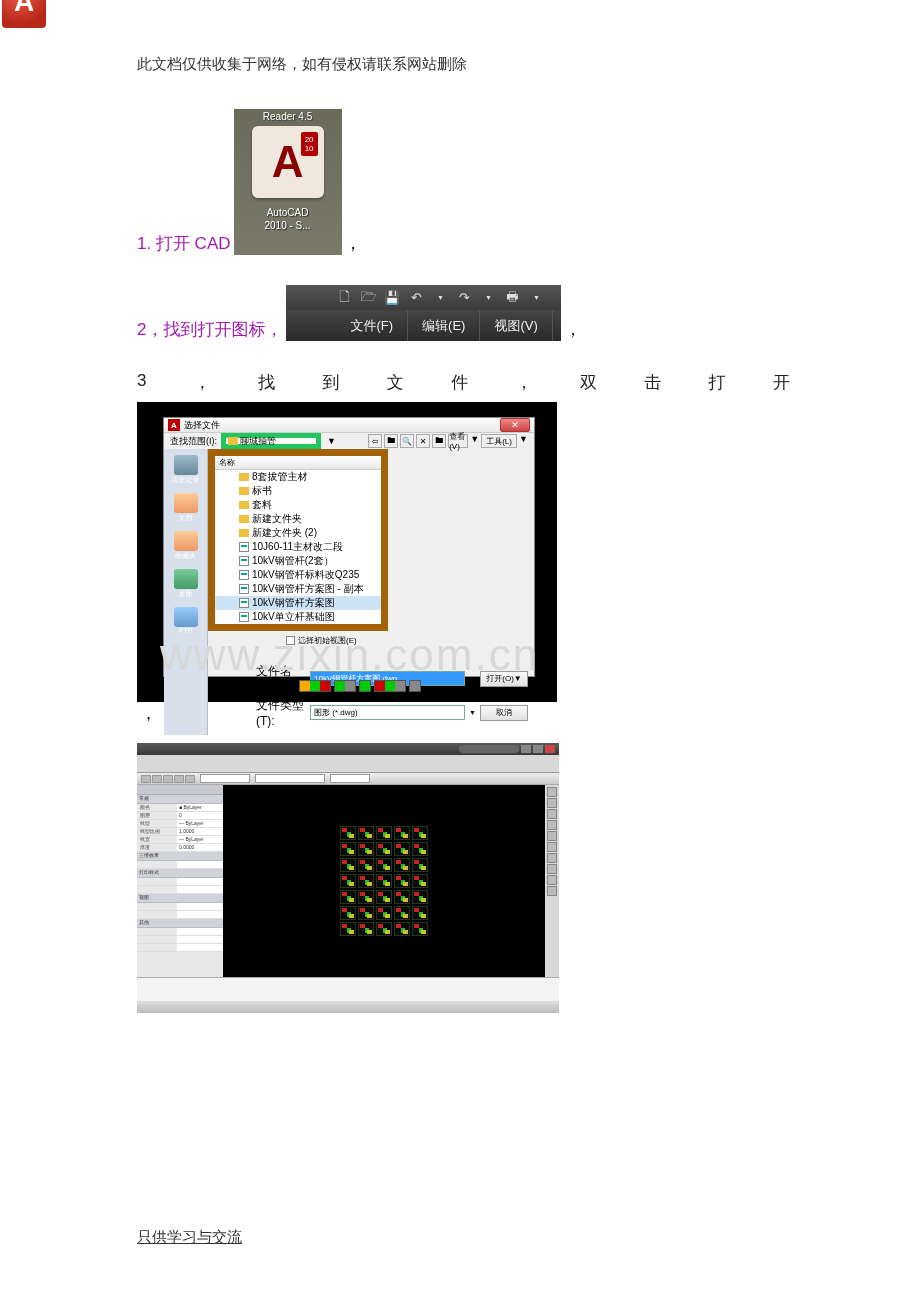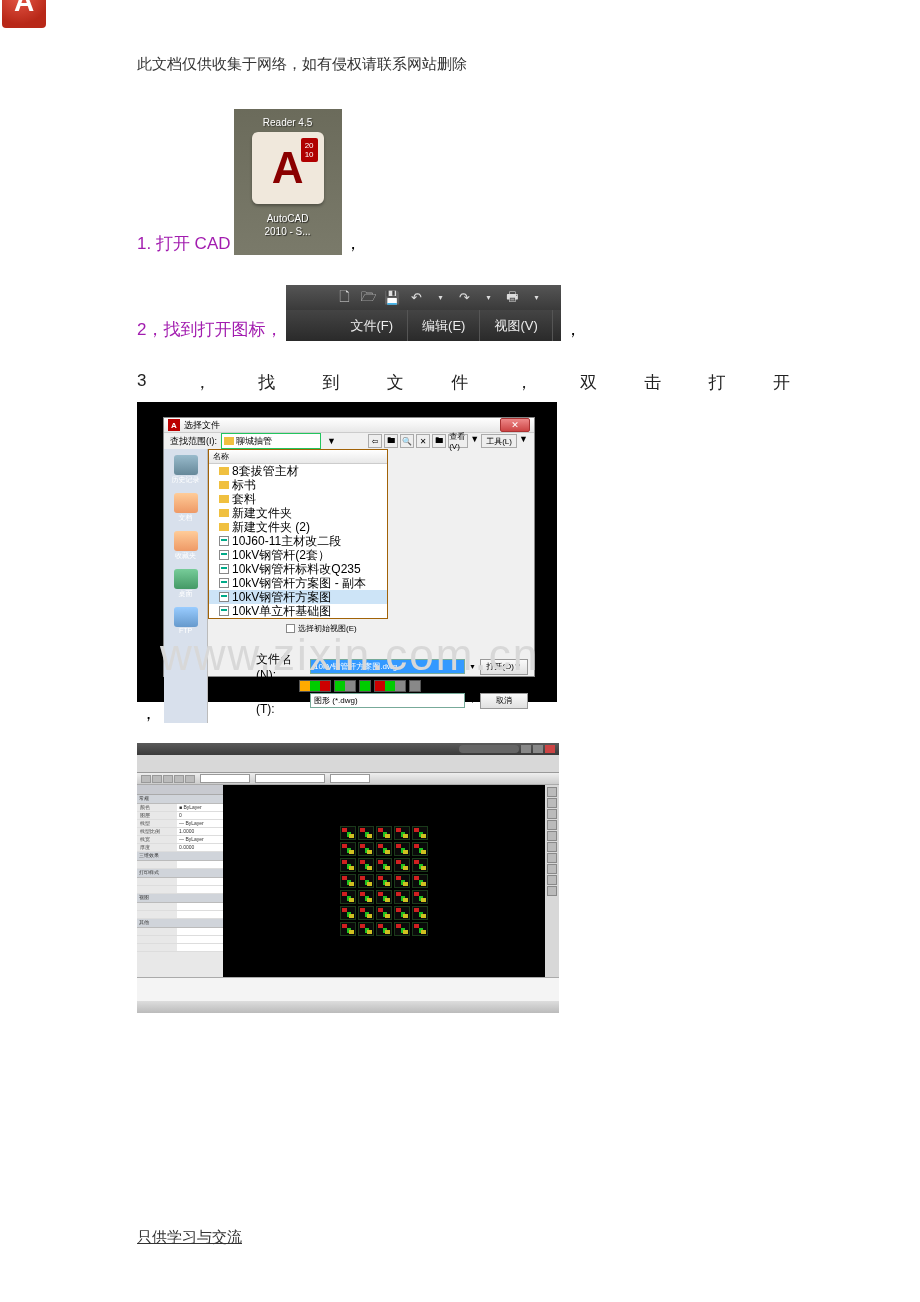--- a/index.html
+++ b/index.html
@@ -43,21 +43,20 @@
       justify-content: flex-start;
       padding-top: 2px;
       position: relative;
       margin-left: 3px;
     }
     .reader-text {
       color: #fff;
       font-size: 10px;
       text-shadow: 1px 1px 1px rgba(0,0,0,0.5);
       margin-bottom: 4px;
-      margin-top: 6px;
     }
     .icon-box {
       width: 72px;
       height: 72px;
       background: #f0e8dc;
       border-radius: 6px;
       display: flex;
       align-items: center;
       justify-content: center;
       position: relative;
@@ -208,21 +207,21 @@
       height: 22px;
       display: flex;
       align-items: center;
       padding: 0 6px;
       gap: 4px;
     }
     .dlg-combo {
       flex: 0 0 100px;
       height: 16px;
       background: #fff;
-      border: 1px solid #22c55e;
+      border: 5px solid #22c55e;
       display: flex;
       align-items: center;
       padding-left: 2px;
       gap: 2px;
     }
     .folder-mini { width: 10px; height: 8px; background: #f0c040; display: inline-block; }
     .tb-icons { display: flex; gap: 2px; margin-left: auto; }
     .tb-mini { width: 14px; height: 14px; border: 1px solid #aaa; background: #eee; font-size: 8px; display: flex; align-items: center; justify-content: center; }
     .dlg-body {
       flex: 1;
@@ -251,41 +250,41 @@
       background: linear-gradient(180deg, #9bc 0%, #689 100%);
       border-radius: 3px;
     }
     .dlg-main {
       flex: 1;
       display: flex;
     }
     .file-list {
       flex: 0 0 180px;
       background: #fff;
-      border: 1px solid #a16207;
+      border: 7px solid #a16207;
       margin: 0 2px 2px 0;
       display: flex;
       flex-direction: column;
     }
     .fl-header {
       height: 14px;
       background: linear-gradient(180deg, #fff 0%, #e8e8e8 100%);
       border-bottom: 1px solid #ccc;
       padding-left: 4px;
       font-size: 8px;
       display: flex;
       align-items: center;
     }
     .fl-item {
       height: 14px;
       display: flex;
       align-items: center;
-      padding-left: 10px;
+      padding-left: 24px;
       gap: 3px;
-      font-size: 12px;
+      font-size: 10px;
     }
     .fl-item.selected { background: #cde4f7; }
     .dwg-mini { width: 10px; height: 10px; background: #fff; border: 1px solid #888; position: relative; }
     .dwg-mini::after { content: ""; position: absolute; top: 2px; left: 1px; width: 6px; height: 2px; background: #0a8; }
     .preview-pane {
       flex: 1;
       background: #fff;
       border: 1px solid #aaa;
       margin: 0 4px 2px 0;
     }

